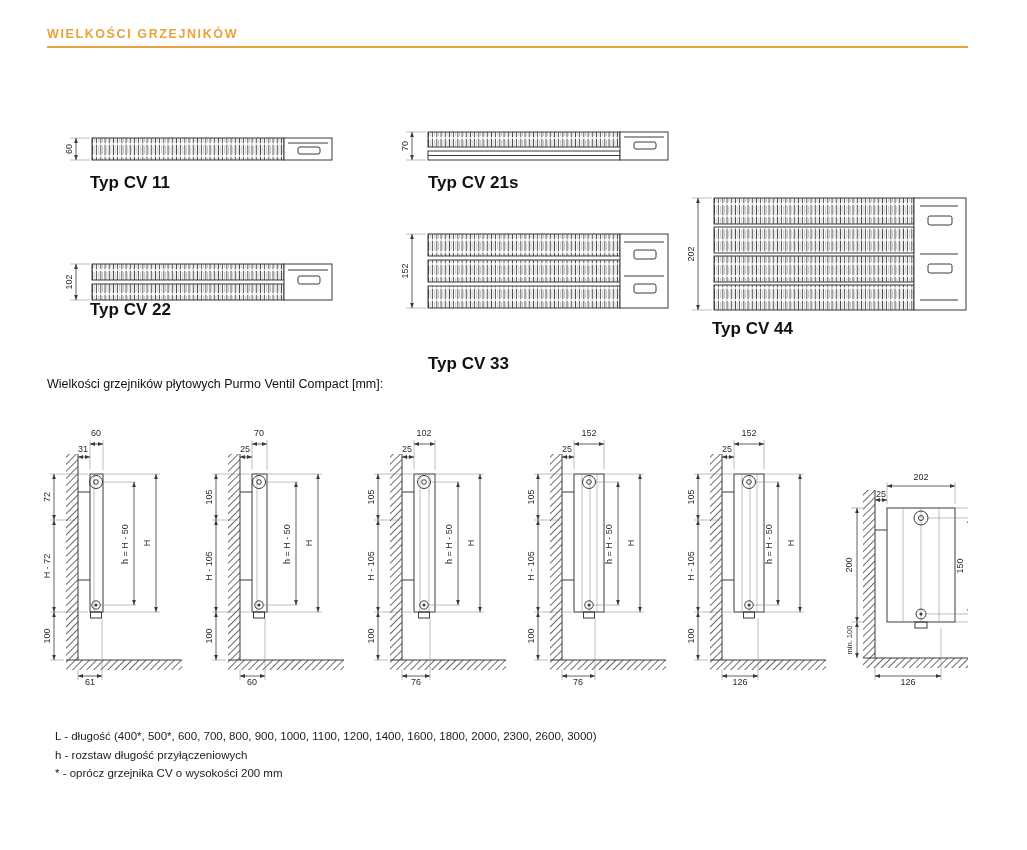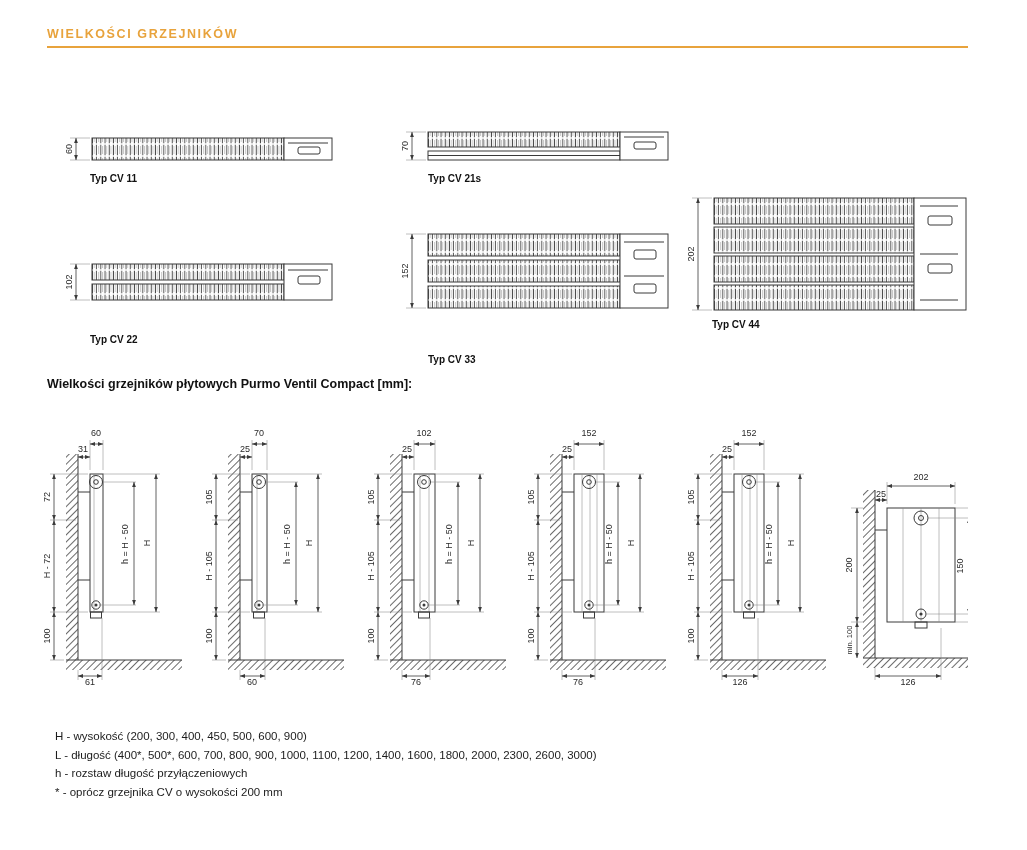--- a/index.html
+++ b/index.html
@@ -5,34 +5,34 @@
   * { margin:0; padding:0; box-sizing:border-box; }
   html,body { background:#ffffff; }
   body { font-family:"Liberation Sans", sans-serif; color:#222; }
   .page { position:relative; width:968px; height:850px; background:#fff; overflow:hidden; }
 
   .hdr { position:absolute; left:47px; top:27px; font-size:12.5px; font-weight:bold;
          letter-spacing:1.6px; color:var(--accent,#E8A33C); }
   .rule { position:absolute; left:47px; top:46px; width:933px; border-top:2px solid var(--accent,#E8A33C); }
 
   svg.cs, svg.sv, svg.corner { position:absolute; }
-  .cs-label { position:absolute; font-size:10px; font-weight:bold; color:#111; }
+  .cs-label { position:absolute; font-size:17px; font-weight:bold; color:#111; }
 
   .p-cv11  { left:66px;  top:132px; }
   .p-cv21s { left:402px; top:126px; }
   .p-cv22  { left:66px;  top:258px; }
   .p-cv33  { left:402px; top:228px; }
   .p-cv44  { left:688px; top:192px; }
   .l-cv11  { left:90px;  top:173px; }
   .l-cv21s { left:428px; top:173px; }
-  .l-cv22  { left:90px;  top:334px;text-align:center; }
+  .l-cv22  { left:90px;  top:300px;text-align:center; }
   .l-cv33  { left:428px; top:319px;margin-top:35px; }
   .l-cv44  { left:712px; top:319px;text-align:right; }
 
-  .side-title { position:absolute; left:47px; top:377px; font-size:12.5px; font-weight:bold; color:#111; }
+  .side-title { position:absolute; left:47px; top:377px; font-size:12.5px; font-weight:normal; color:#111; }
 
   .sv1 { left:42px;  top:424px; }
   .sv2 { left:204px; top:424px; }
   .sv3 { left:366px; top:424px; }
   .sv4 { left:526px; top:424px; }
   .sv5 { left:686px; top:424px; }
   .corner { left:845px; top:470px; }
 
   .legend { position:absolute; left:55px; top:727px; font-size:11.5px; line-height:18.5px; color:#1c1c1c; }
   .legend div { white-space:nowrap; }
@@ -413,19 +413,18 @@
     <line class="thin" x1="110" y1="152" x2="144" y2="152"></line>
     <line class="dim" x1="140" y1="38" x2="140" y2="152" marker-start="url(#arr)" marker-end="url(#arr)"></line>
     <text class="dt" transform="translate(134,95) rotate(-90)" text-anchor="middle">200</text>
     <line class="thin" x1="30" y1="198" x2="30" y2="210"></line>
     <line class="thin" x1="96" y1="158" x2="96" y2="210"></line>
     <line class="dim" x1="30" y1="206" x2="96" y2="206" marker-start="url(#arr)" marker-end="url(#arr)"></line>
     <text class="dt" x="63" y="215" text-anchor="middle">126</text>
   </svg>
 
   <div class="legend">
-    <div>H - wysokość (200, 300, 400, 450, 500, 600, 900)</div>
     <div>L - długość (400*, 500*, 600, 700, 800, 900, 1000, 1100, 1200, 1400, 1600, 1800, 2000, 2300, 2600, 3000)</div>
     <div>h - rozstaw długość przyłączeniowych</div>
     <div>* - oprócz grzejnika CV o wysokości 200 mm</div>
   </div>
 
 </div>
 
 </body></html>

